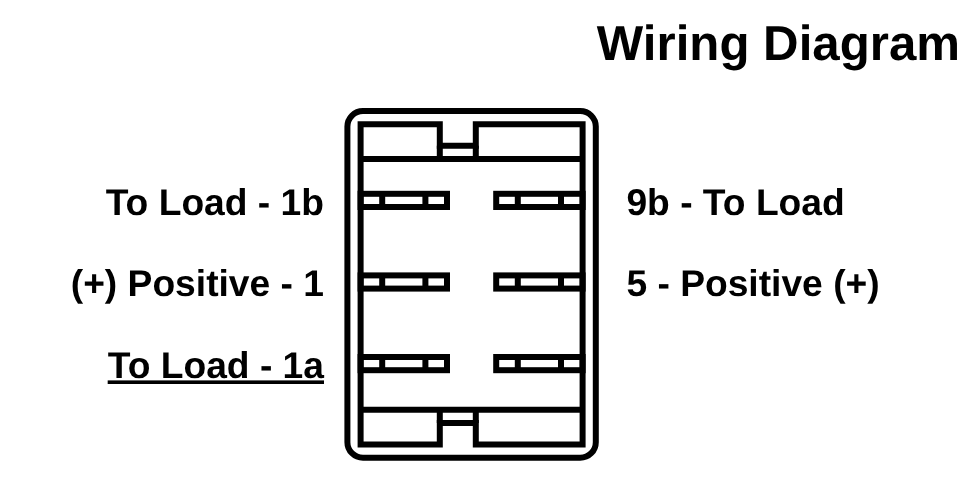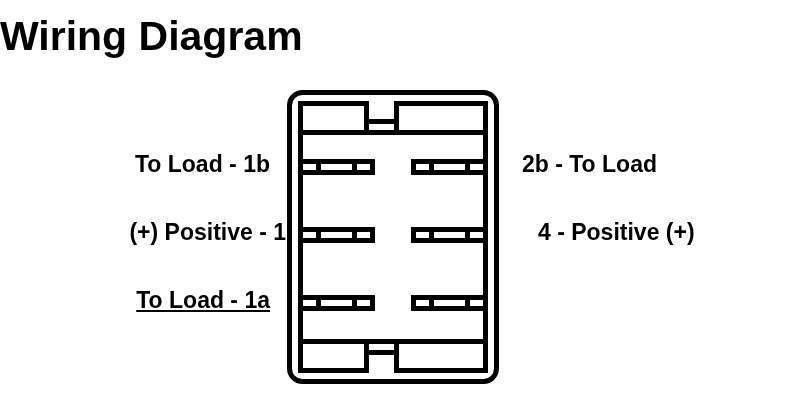--- a/index.html
+++ b/index.html
@@ -20,21 +20,21 @@
     height: 412px;
     background: #ffffff;
   }
 
   
   #diagram-title {
     position: absolute;
     left: 0;
     top: 14px;
     width: 800px;
-    text-align: left;
+    text-align: right;
     font-size: 41px;
     font-weight: bold;
     letter-spacing: 0px;
     color: #000000;
     line-height: 1.1;
     white-space: nowrap;
   }
 
   
   .label-col {
@@ -42,31 +42,31 @@
     top: 140px;
     width: 278px;
     height: 200px;
   }
   #left-labels  { left: 0px;   }
   #right-labels { left: 518px; }
 
   .pin-label {
     position: absolute;
     width: 100%;
-    font-size: 23px;
+    font-size: 31px;
     font-weight: bold;
     color: #000000;
     white-space: nowrap;
     line-height: 1;
   }
   #left-labels  .pin-label { text-align: right; padding-right: 8px; box-sizing: border-box; }
   #right-labels .pin-label { text-align: left;  padding-left: 4px;  box-sizing: border-box; }
 
   .row-b { top: 13px;  }   
-  .row-p { top: 81px; margin-left: 16px;  }   
+  .row-p { top: 81px;  }   
   .row-a { top: 149px; text-decoration: underline; }   
 
   
   #switch-body {
     position: absolute;
     left: 280px;
     top: 84px;
     width: 226px;
     height: 306px;
   }
@@ -78,22 +78,22 @@
 
   <div id="diagram-title">Wiring Diagram</div>
 
   <div id="left-labels" class="label-col">
     <div class="pin-label row-b">To Load - 1b</div>
     <div class="pin-label row-p">(+) Positive - 1</div>
     <div class="pin-label row-a">To Load - 1a</div>
   </div>
 
   <div id="right-labels" class="label-col">
-    <div class="pin-label row-b">2b - To Load</div>
-    <div class="pin-label row-p">4 - Positive (+)</div>
+    <div class="pin-label row-b">9b - To Load</div>
+    <div class="pin-label row-p">5 - Positive (+)</div>
   </div>
 
   <svg id="switch-body" viewBox="0 0 226 306">
     <g fill="none" stroke="#000000" stroke-width="5" stroke-linejoin="miter" stroke-linecap="butt">
 
       <rect x="9.5" y="8.5" width="207" height="289" rx="13" ry="13"></rect>
 
       <path d="M 20.5 19.5
                L 86.5 19.5
                L 86.5 37.5

